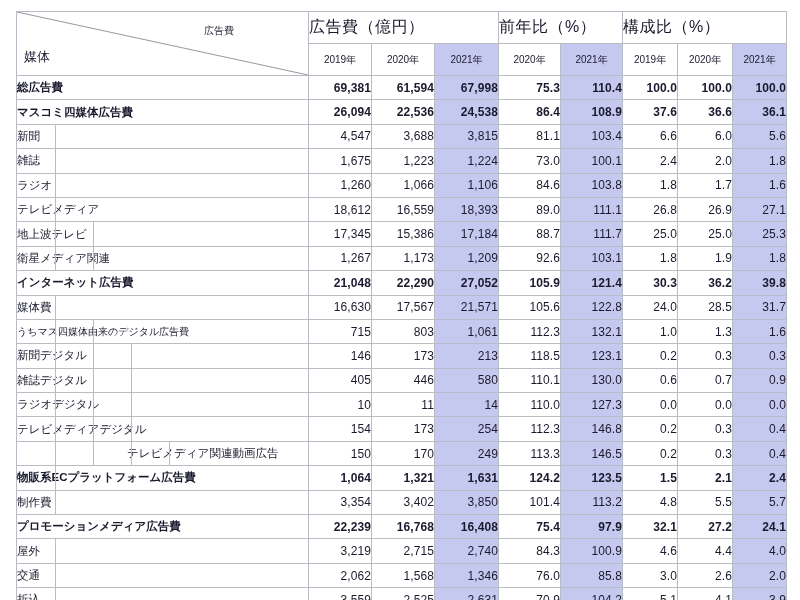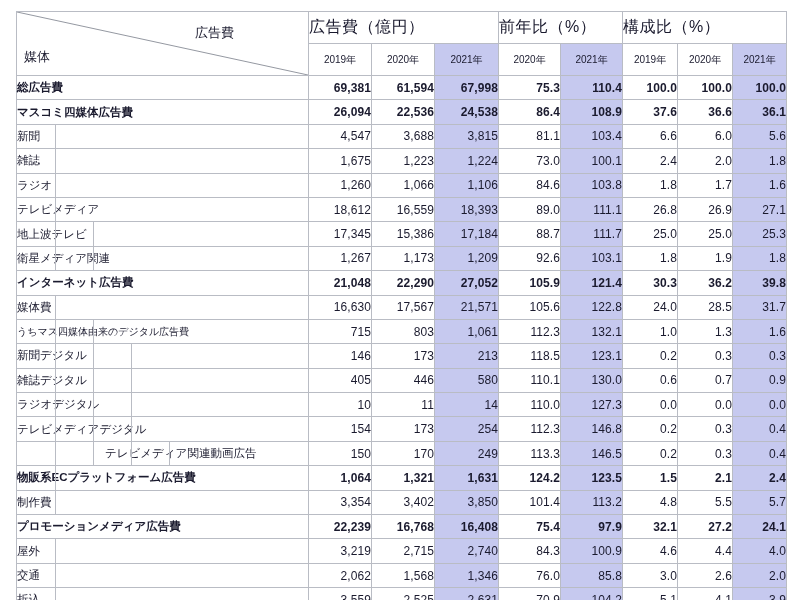--- a/index.html
+++ b/index.html
@@ -55,21 +55,21 @@
   }
   .corner svg {
     position: absolute;
     left: 0; top: 0;
     width: 100%; height: 100%;
   }
   .corner .lbl-top {
     position: absolute;
     right: 74px;
     top: 12px;
-    font-size: 13px;
+    font-size: 10px;
   }
   .corner .lbl-bot {
     position: absolute;
     left: 7px;
     bottom: 9px;
     font-size: 13px;
   }
   
   tbody tr { height: 24.4px; }
   td.lbl {
@@ -305,21 +305,21 @@
           <td class="num">154</td>
           <td class="num">173</td>
           <td class="num hl">254</td>
           <td class="num">112.3</td>
           <td class="num hl">146.8</td>
           <td class="num">0.2</td>
           <td class="num">0.3</td>
           <td class="num hl">0.4</td>
         </tr>
         <tr class="dotted">
-          <td class="lbl ind3" style="padding-left: 88px;"><span class="guide g1"></span><span class="guide g2"></span><span class="guide g3"></span><span class="guide" style="left: 152px;"></span><span>テレビメディア関連動画広告</span></td>
+          <td class="lbl ind3" style="padding-left: 110px;"><span class="guide g1"></span><span class="guide g2"></span><span class="guide g3"></span><span class="guide" style="left: 152px;"></span><span>テレビメディア関連動画広告</span></td>
           <td class="num">150</td>
           <td class="num">170</td>
           <td class="num hl">249</td>
           <td class="num">113.3</td>
           <td class="num hl">146.5</td>
           <td class="num">0.2</td>
           <td class="num">0.3</td>
           <td class="num hl">0.4</td>
         </tr>
         <tr class="sep-top">

